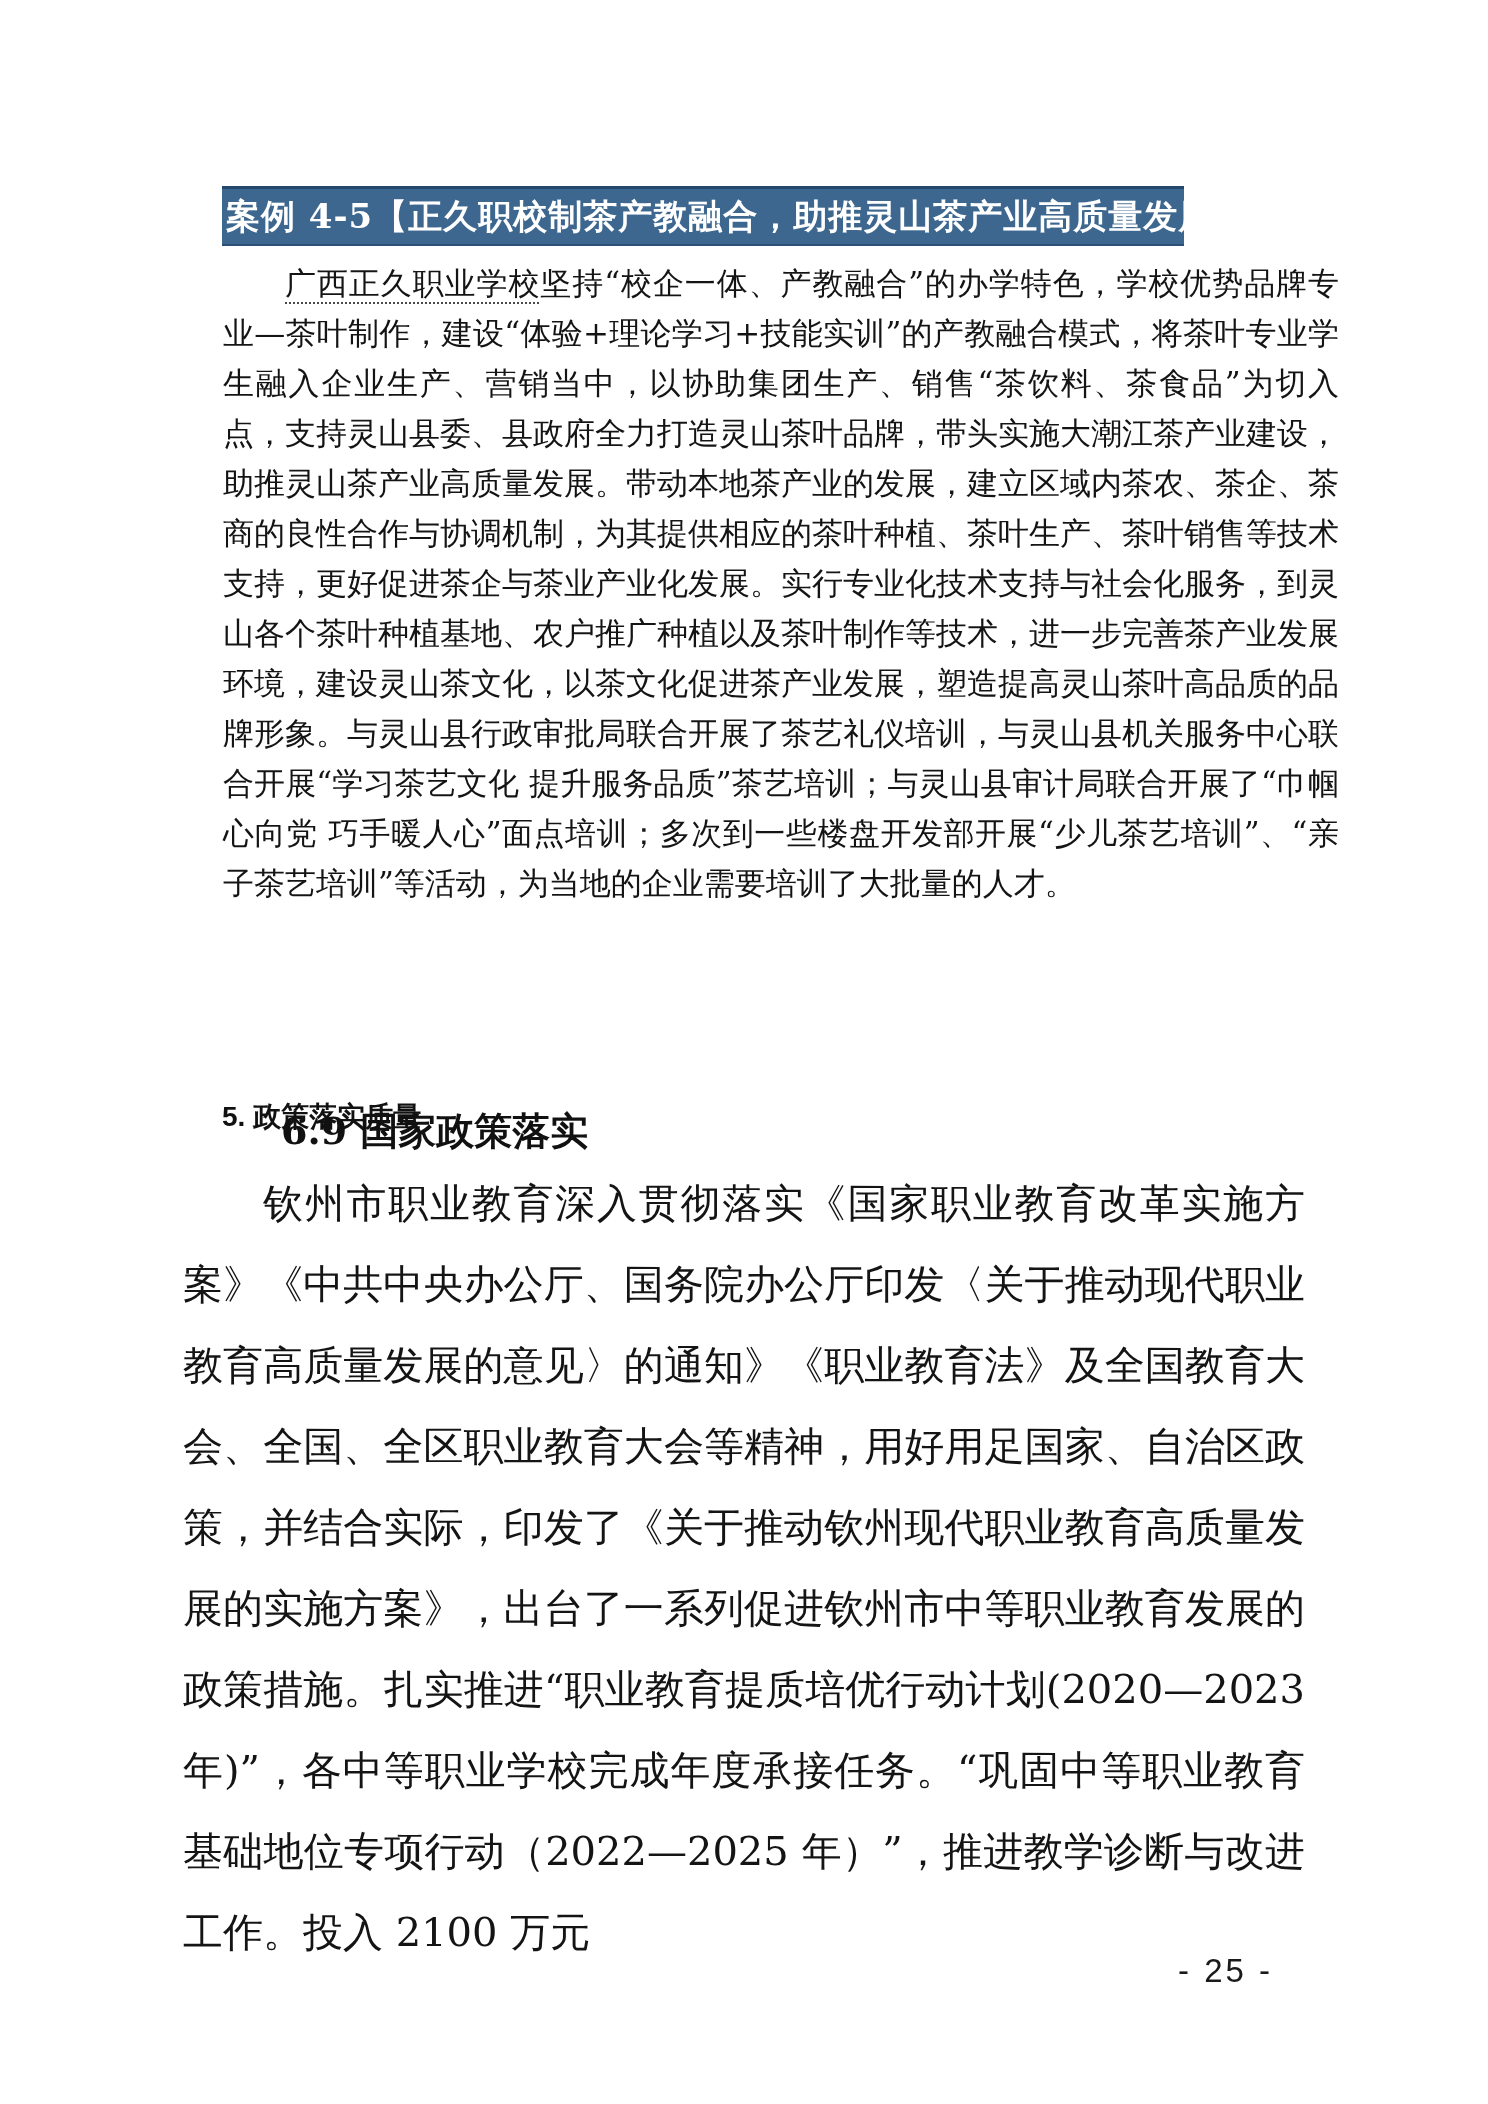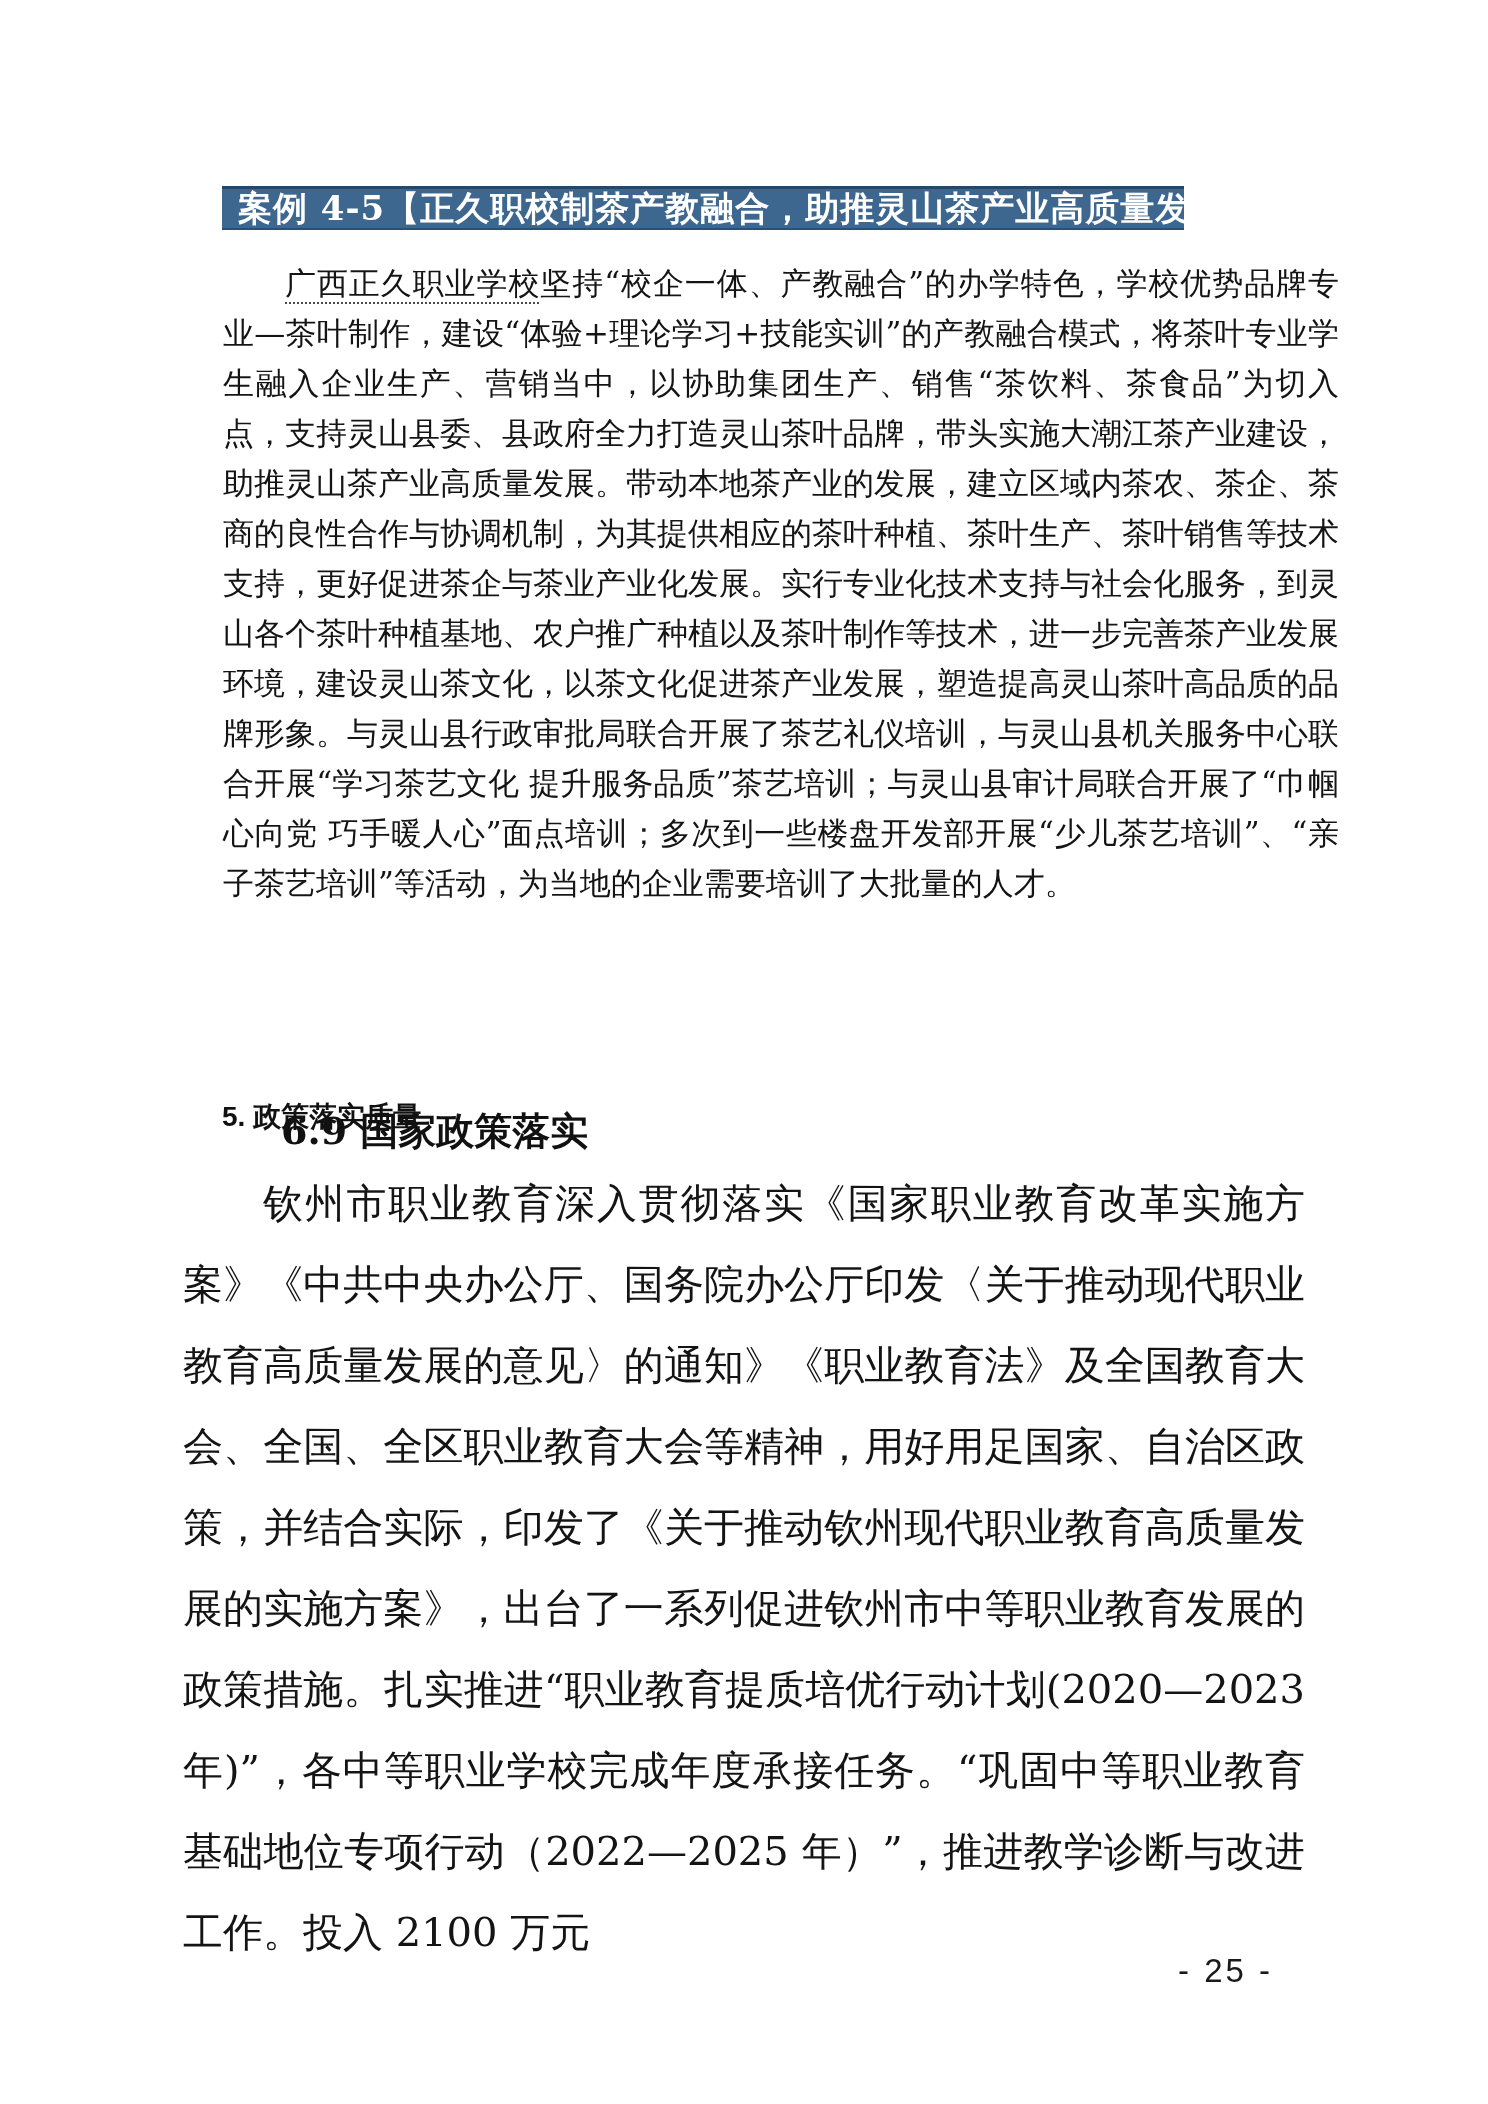--- a/index.html
+++ b/index.html
@@ -14,28 +14,28 @@
     background: #ffffff;
     overflow: hidden;
     font-family: "DejaVu Serif", serif;
     color: #1a1a1a;
   }
   .case-banner {
     position: absolute;
     left: 222px;
     top: 186px;
     width: 962px;
-    height: 44px;
+    height: 60px;
     background: #3d678e;
     border-top: 3px solid #24476d;
     border-bottom: 2px solid #2b5078;
     box-sizing: border-box;
     display: flex;
     align-items: center;
-    padding-left: 16px;
+    padding-left: 4px;
   }
   .case-banner-title {
     color: #ffffff;
     font-size: 34px;
     font-weight: bold;
     letter-spacing: 1px;
     white-space: nowrap;
     font-family: "DejaVu Serif", serif;
   }
   .para {

